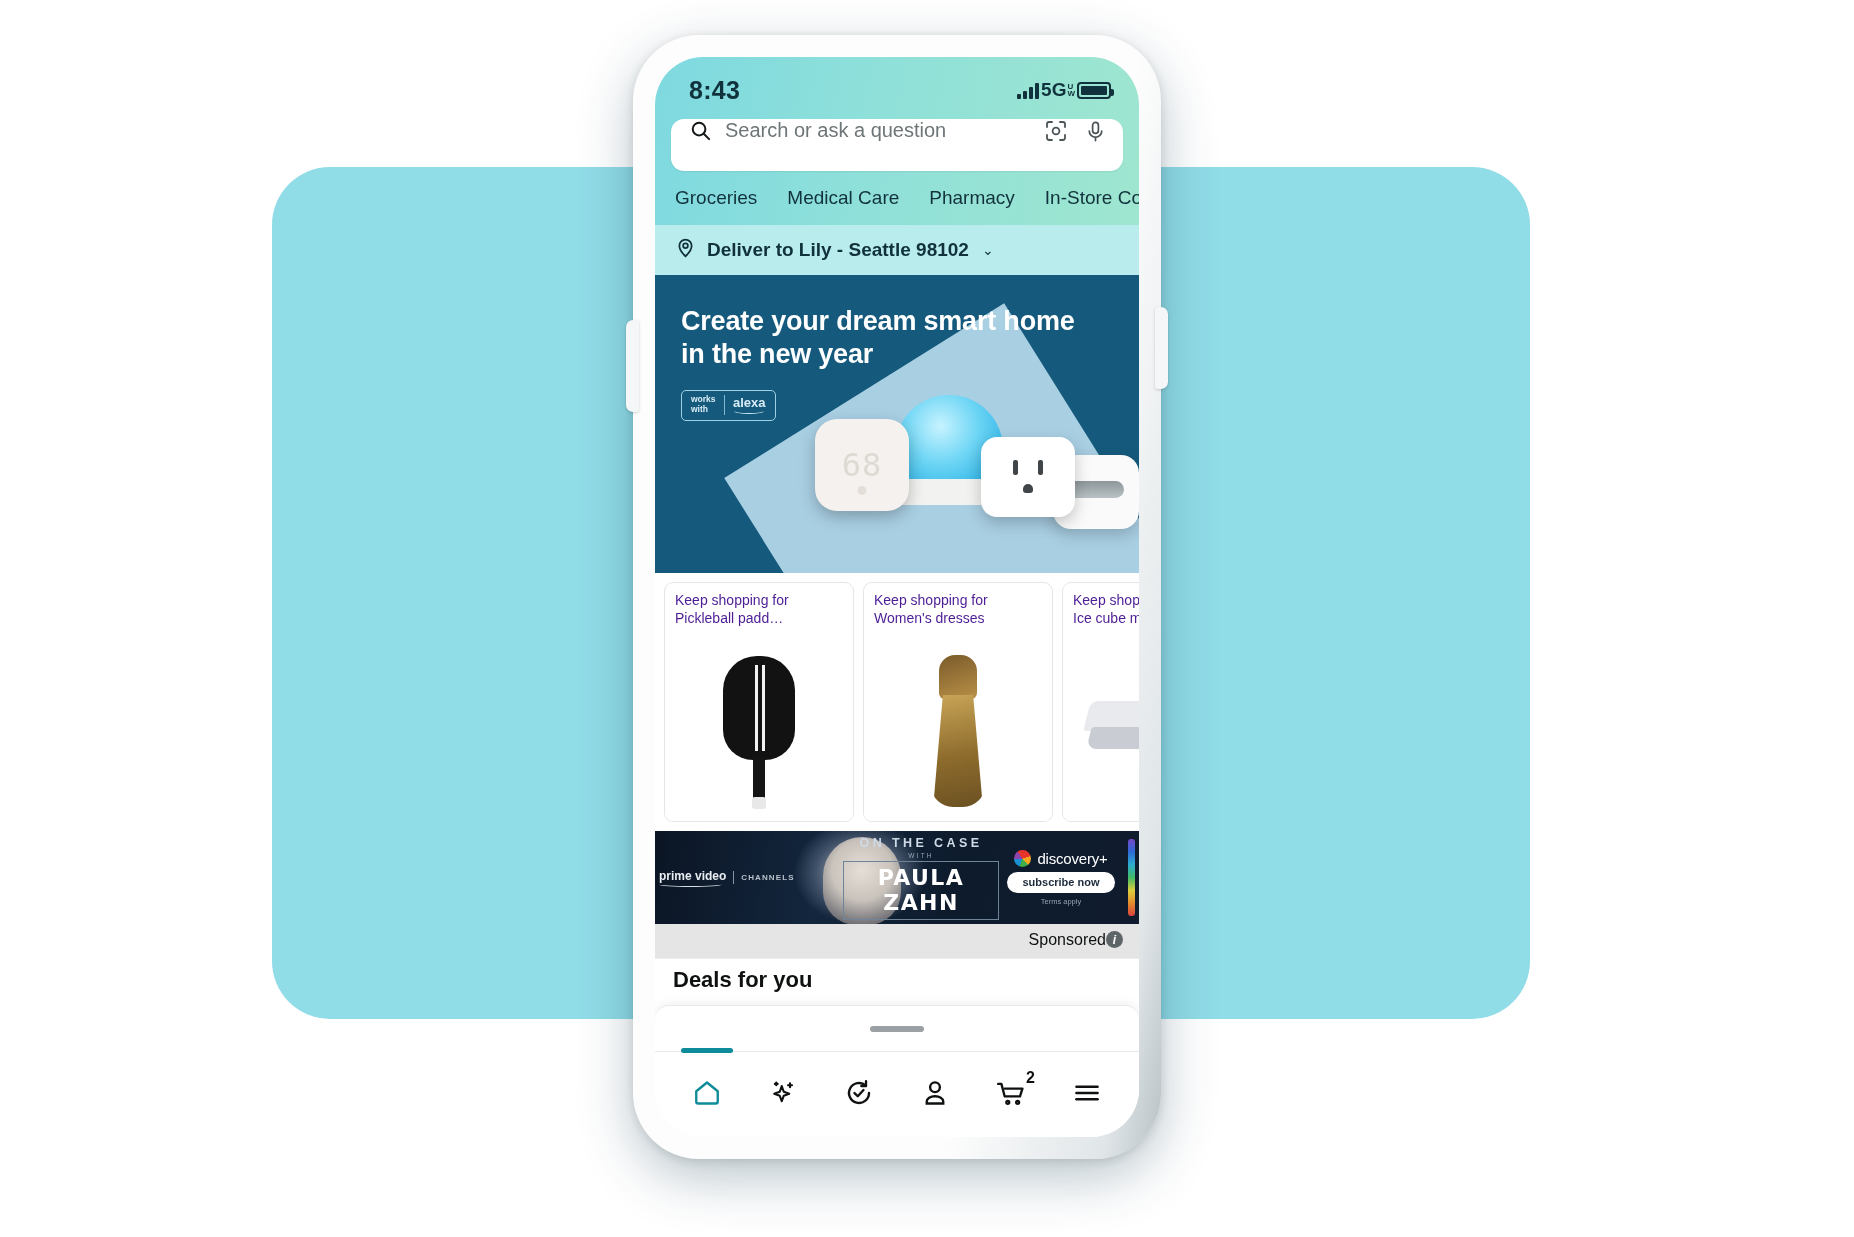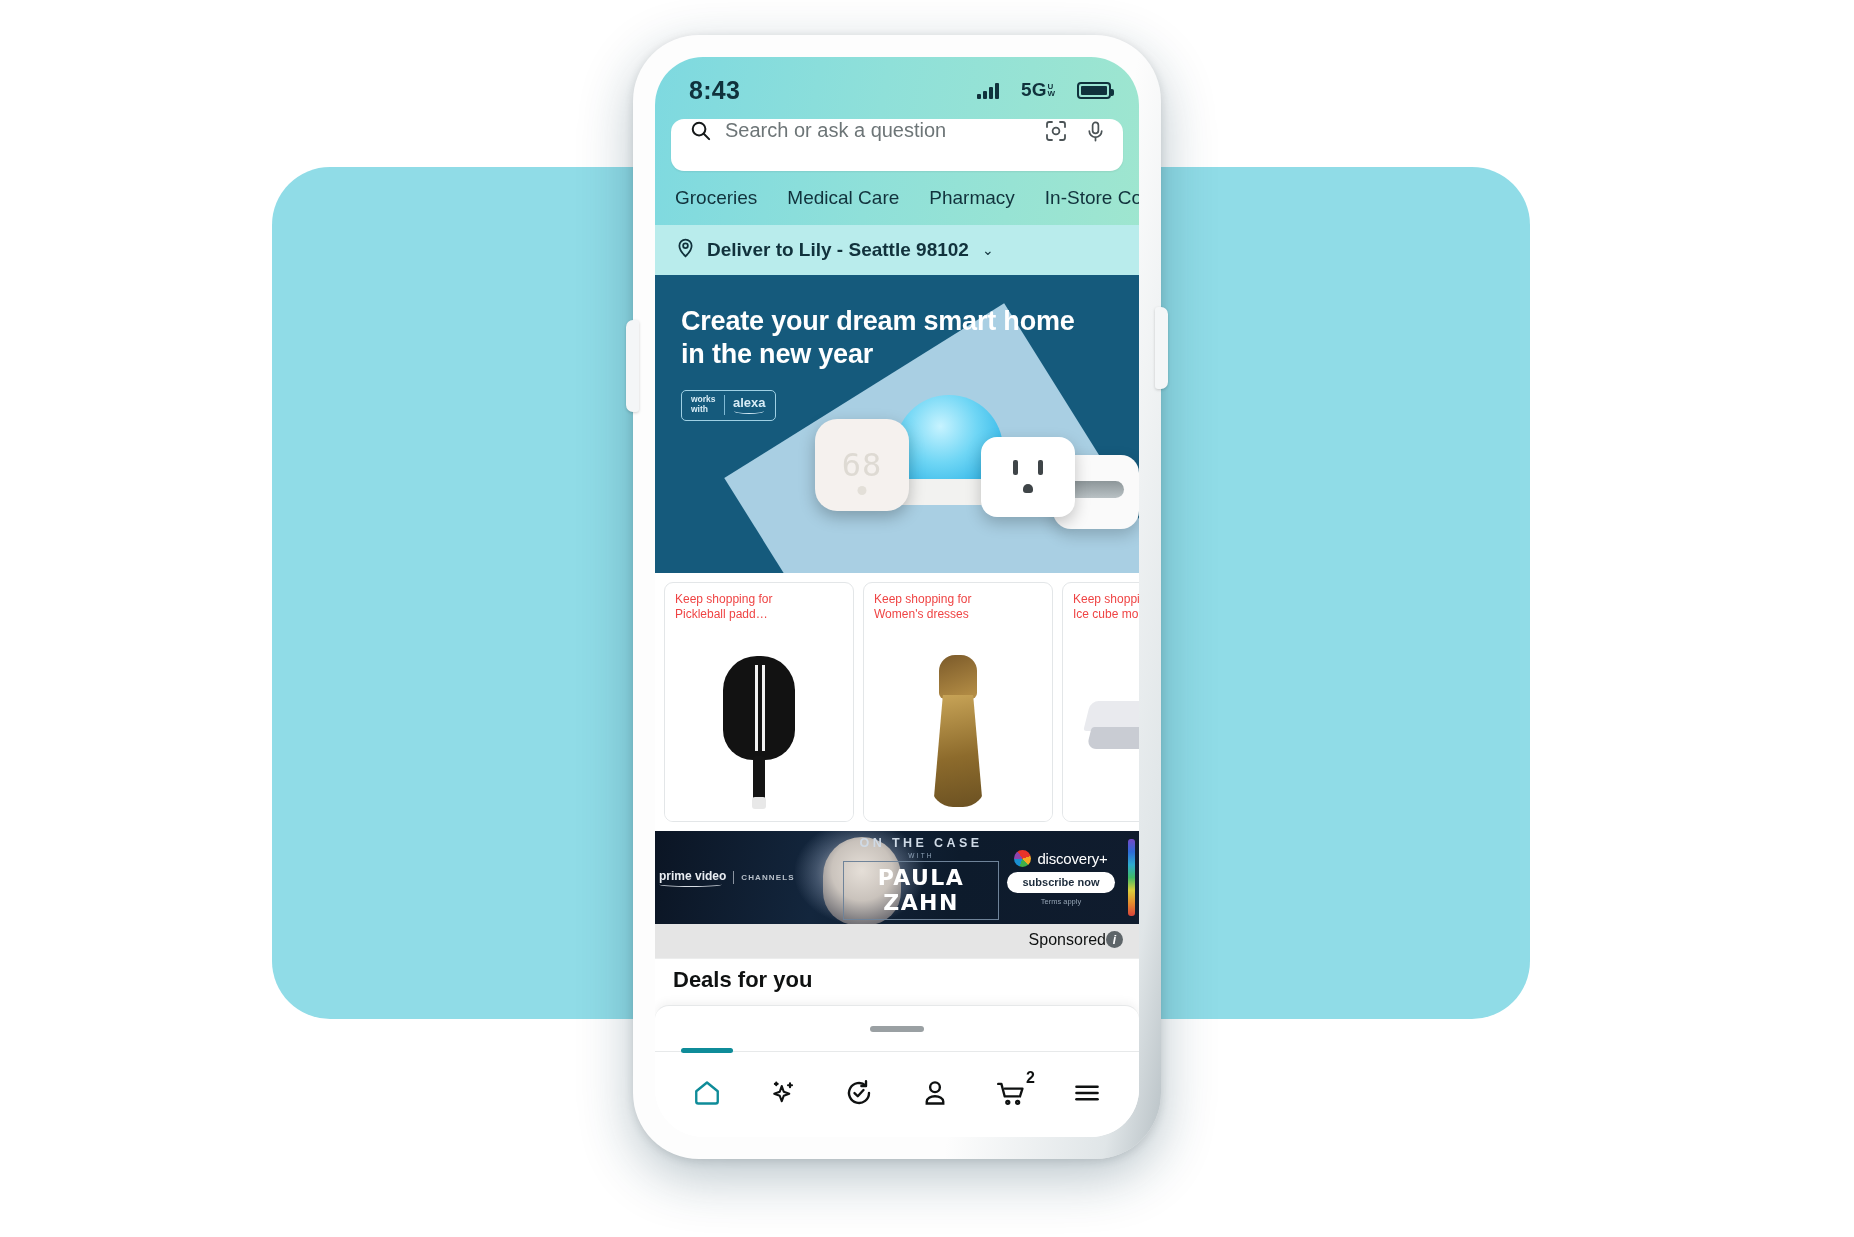--- a/index.html
+++ b/index.html
@@ -58,21 +58,21 @@
     background: linear-gradient(100deg, #7ed9e0 0%, #8fe0d9 45%, #9fe6cf 100%);
     padding: 0 0 0 0;
     flex: 0 0 auto;
   }
   .status-bar {
     height: 56px;
     display: flex; align-items: center; justify-content: space-between;
     padding: 10px 28px 0 34px;
   }
   .status-time { font-size: 25px; font-weight: 700; color: #10323c; letter-spacing: .3px; }
-  .status-right { display: flex; align-items: center; gap: 22px; }
+  .status-right { display: flex; align-items: center; gap: 2px; }
   .bars { display: flex; align-items: flex-end; gap: 2.5px; height: 17px; }
   .bars i { display:block; width:3.6px; background:#10323c; border-radius:1px; }
   .bars i:nth-child(1){ height:5px; } .bars i:nth-child(2){ height:8px; }
   .bars i:nth-child(3){ height:12px; } .bars i:nth-child(4){ height:16px; }
   .net { display:flex; align-items:center; font-size:19px; font-weight:700; color:#10323c; }
   .net .uw { display:flex; flex-direction:column; font-size:8px; line-height:7.5px; margin-left:1px; font-weight:700; }
   .battery { width:34px; height:17px; border:2px solid #10323c; border-radius:4px; padding:2px; position:relative; }
   .battery::after { content:""; position:absolute; right:-5px; top:5px; width:3px; height:7px; background:#10323c; border-radius:0 2px 2px 0; }
   .battery span { display:block; height:100%; background:#10323c; border-radius:1px; }
 
@@ -186,21 +186,21 @@
     display:flex; gap:9px; padding: 9px 0 9px 9px;
     background:#ffffff; overflow:hidden;
   }
   .pcard {
     flex: 0 0 auto;
     width: 190px; height: 240px;
     background:#fff; border:1px solid #e3e6e8; border-radius:9px;
     overflow:hidden; display:flex; flex-direction:column;
   }
   .pcard .ptitle {
-    font-size:12px; line-height:1.28; color:#ef4444;
+    font-size:14px; line-height:1.28; color:#4c1d95;
     padding:9px 10px 7px; height:58px; overflow:hidden;
   }
   .pcard .pimg { flex:1; display:flex; align-items:center; justify-content:center; background:#fff; position:relative; }
 
   
   .paddle { position:relative; width:72px; height:150px; }
   .paddle .face { position:absolute; top:0; left:0; width:72px; height:104px; background:#121212; border-radius:34px 34px 30px 30px; }
   .paddle .face::before { content:""; position:absolute; left:32px; top:9px; width:3px; height:86px; background:#f2f2f2; }
   .paddle .face::after  { content:""; position:absolute; left:39px; top:9px; width:3px; height:86px; background:#f2f2f2; }
   .paddle .grip { position:absolute; top:100px; left:30px; width:12px; height:50px; background:#141414; border-radius:3px; }

